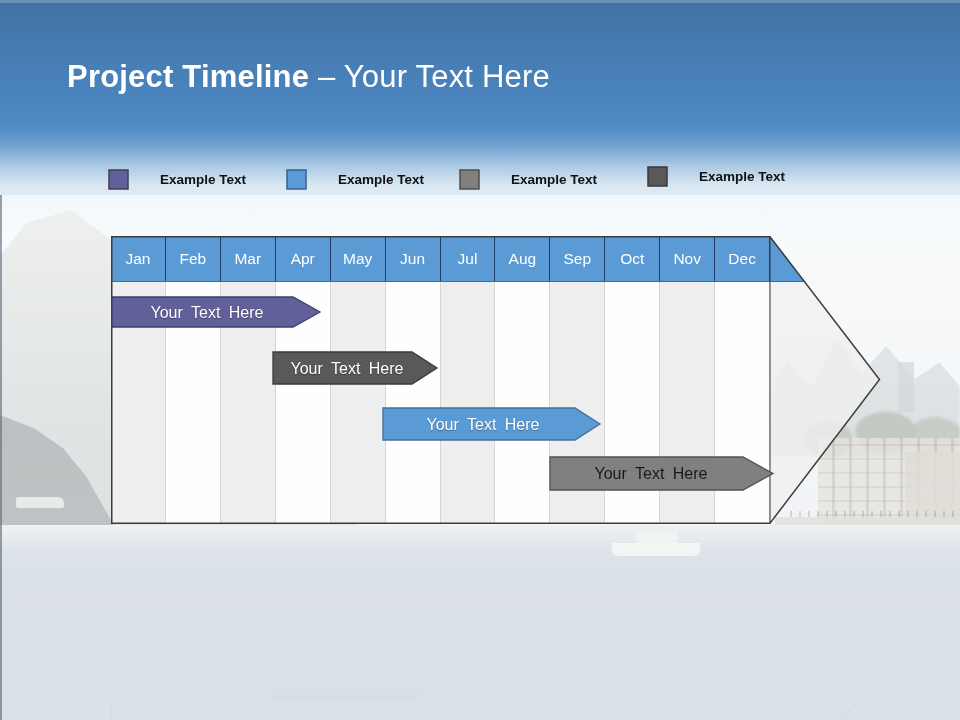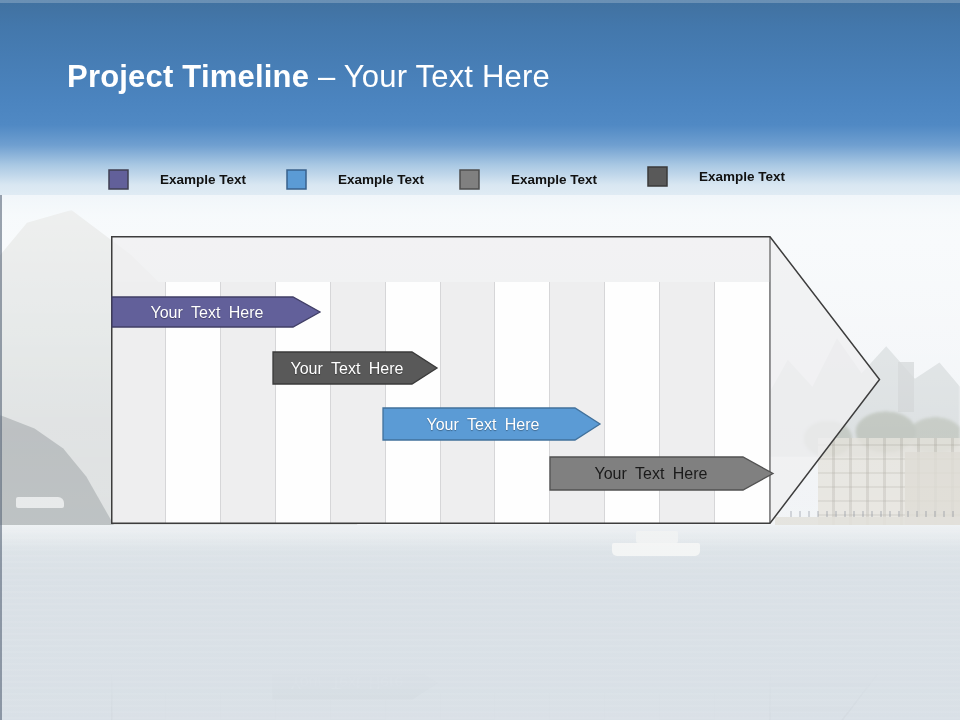--- a/index.html
+++ b/index.html
@@ -140,20 +140,36 @@
     <div class="legend-item raised" style="left:647px">
       <svg class="legend-swatch" width="21" height="21">
         <rect x="1" y="1" width="19" height="19" stroke="#3a3a3a" stroke-width="1.5" fill="#595959"></rect>
       </svg>
       <span class="legend-label">Example Text</span>
     </div>
   </div>
 
   <div class="timeline">
     <div class="tl-fill">
+      <div class="tl-header">
+        <div class="months">
+          <div class="month">Jan</div>
+          <div class="month">Feb</div>
+          <div class="month">Mar</div>
+          <div class="month">Apr</div>
+          <div class="month">May</div>
+          <div class="month">Jun</div>
+          <div class="month">Jul</div>
+          <div class="month">Aug</div>
+          <div class="month">Sep</div>
+          <div class="month">Oct</div>
+          <div class="month">Nov</div>
+          <div class="month">Dec</div>
+        </div>
+      </div>
       <div class="tl-body">
         <div class="col"></div>
         <div class="col"></div>
         <div class="col"></div>
         <div class="col"></div>
         <div class="col"></div>
         <div class="col"></div>
         <div class="col"></div>
         <div class="col"></div>
         <div class="col"></div>

